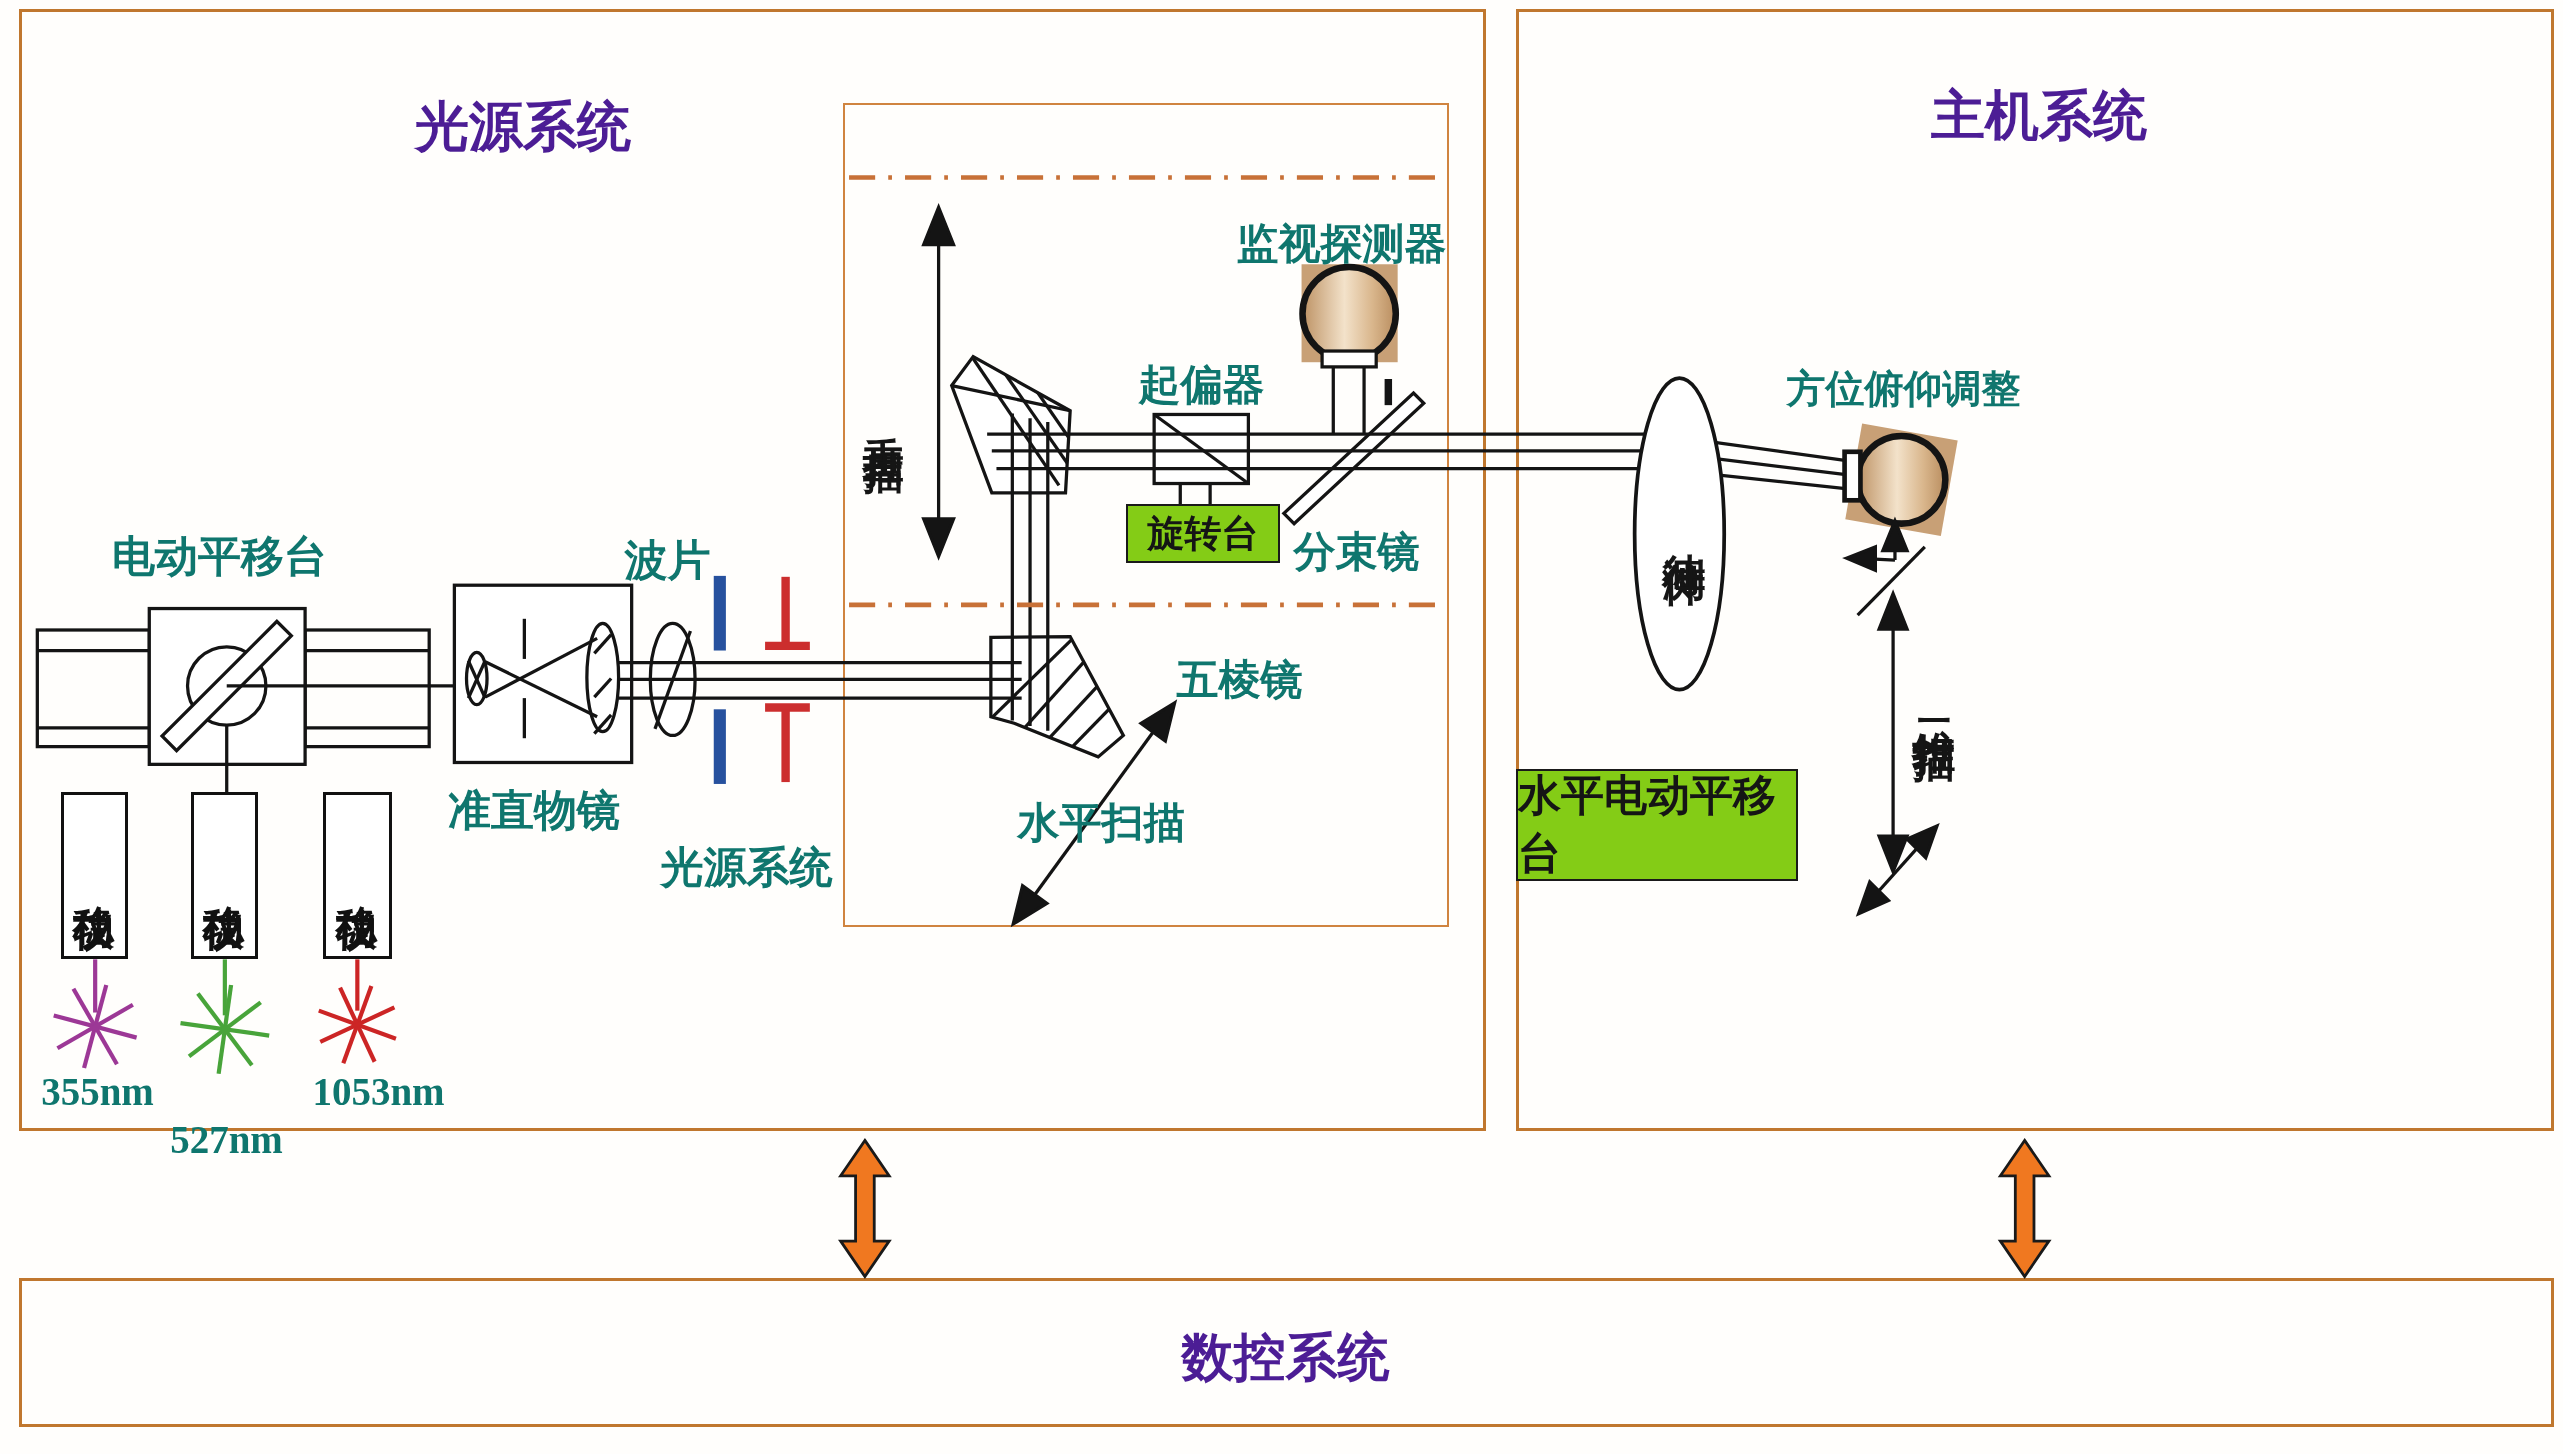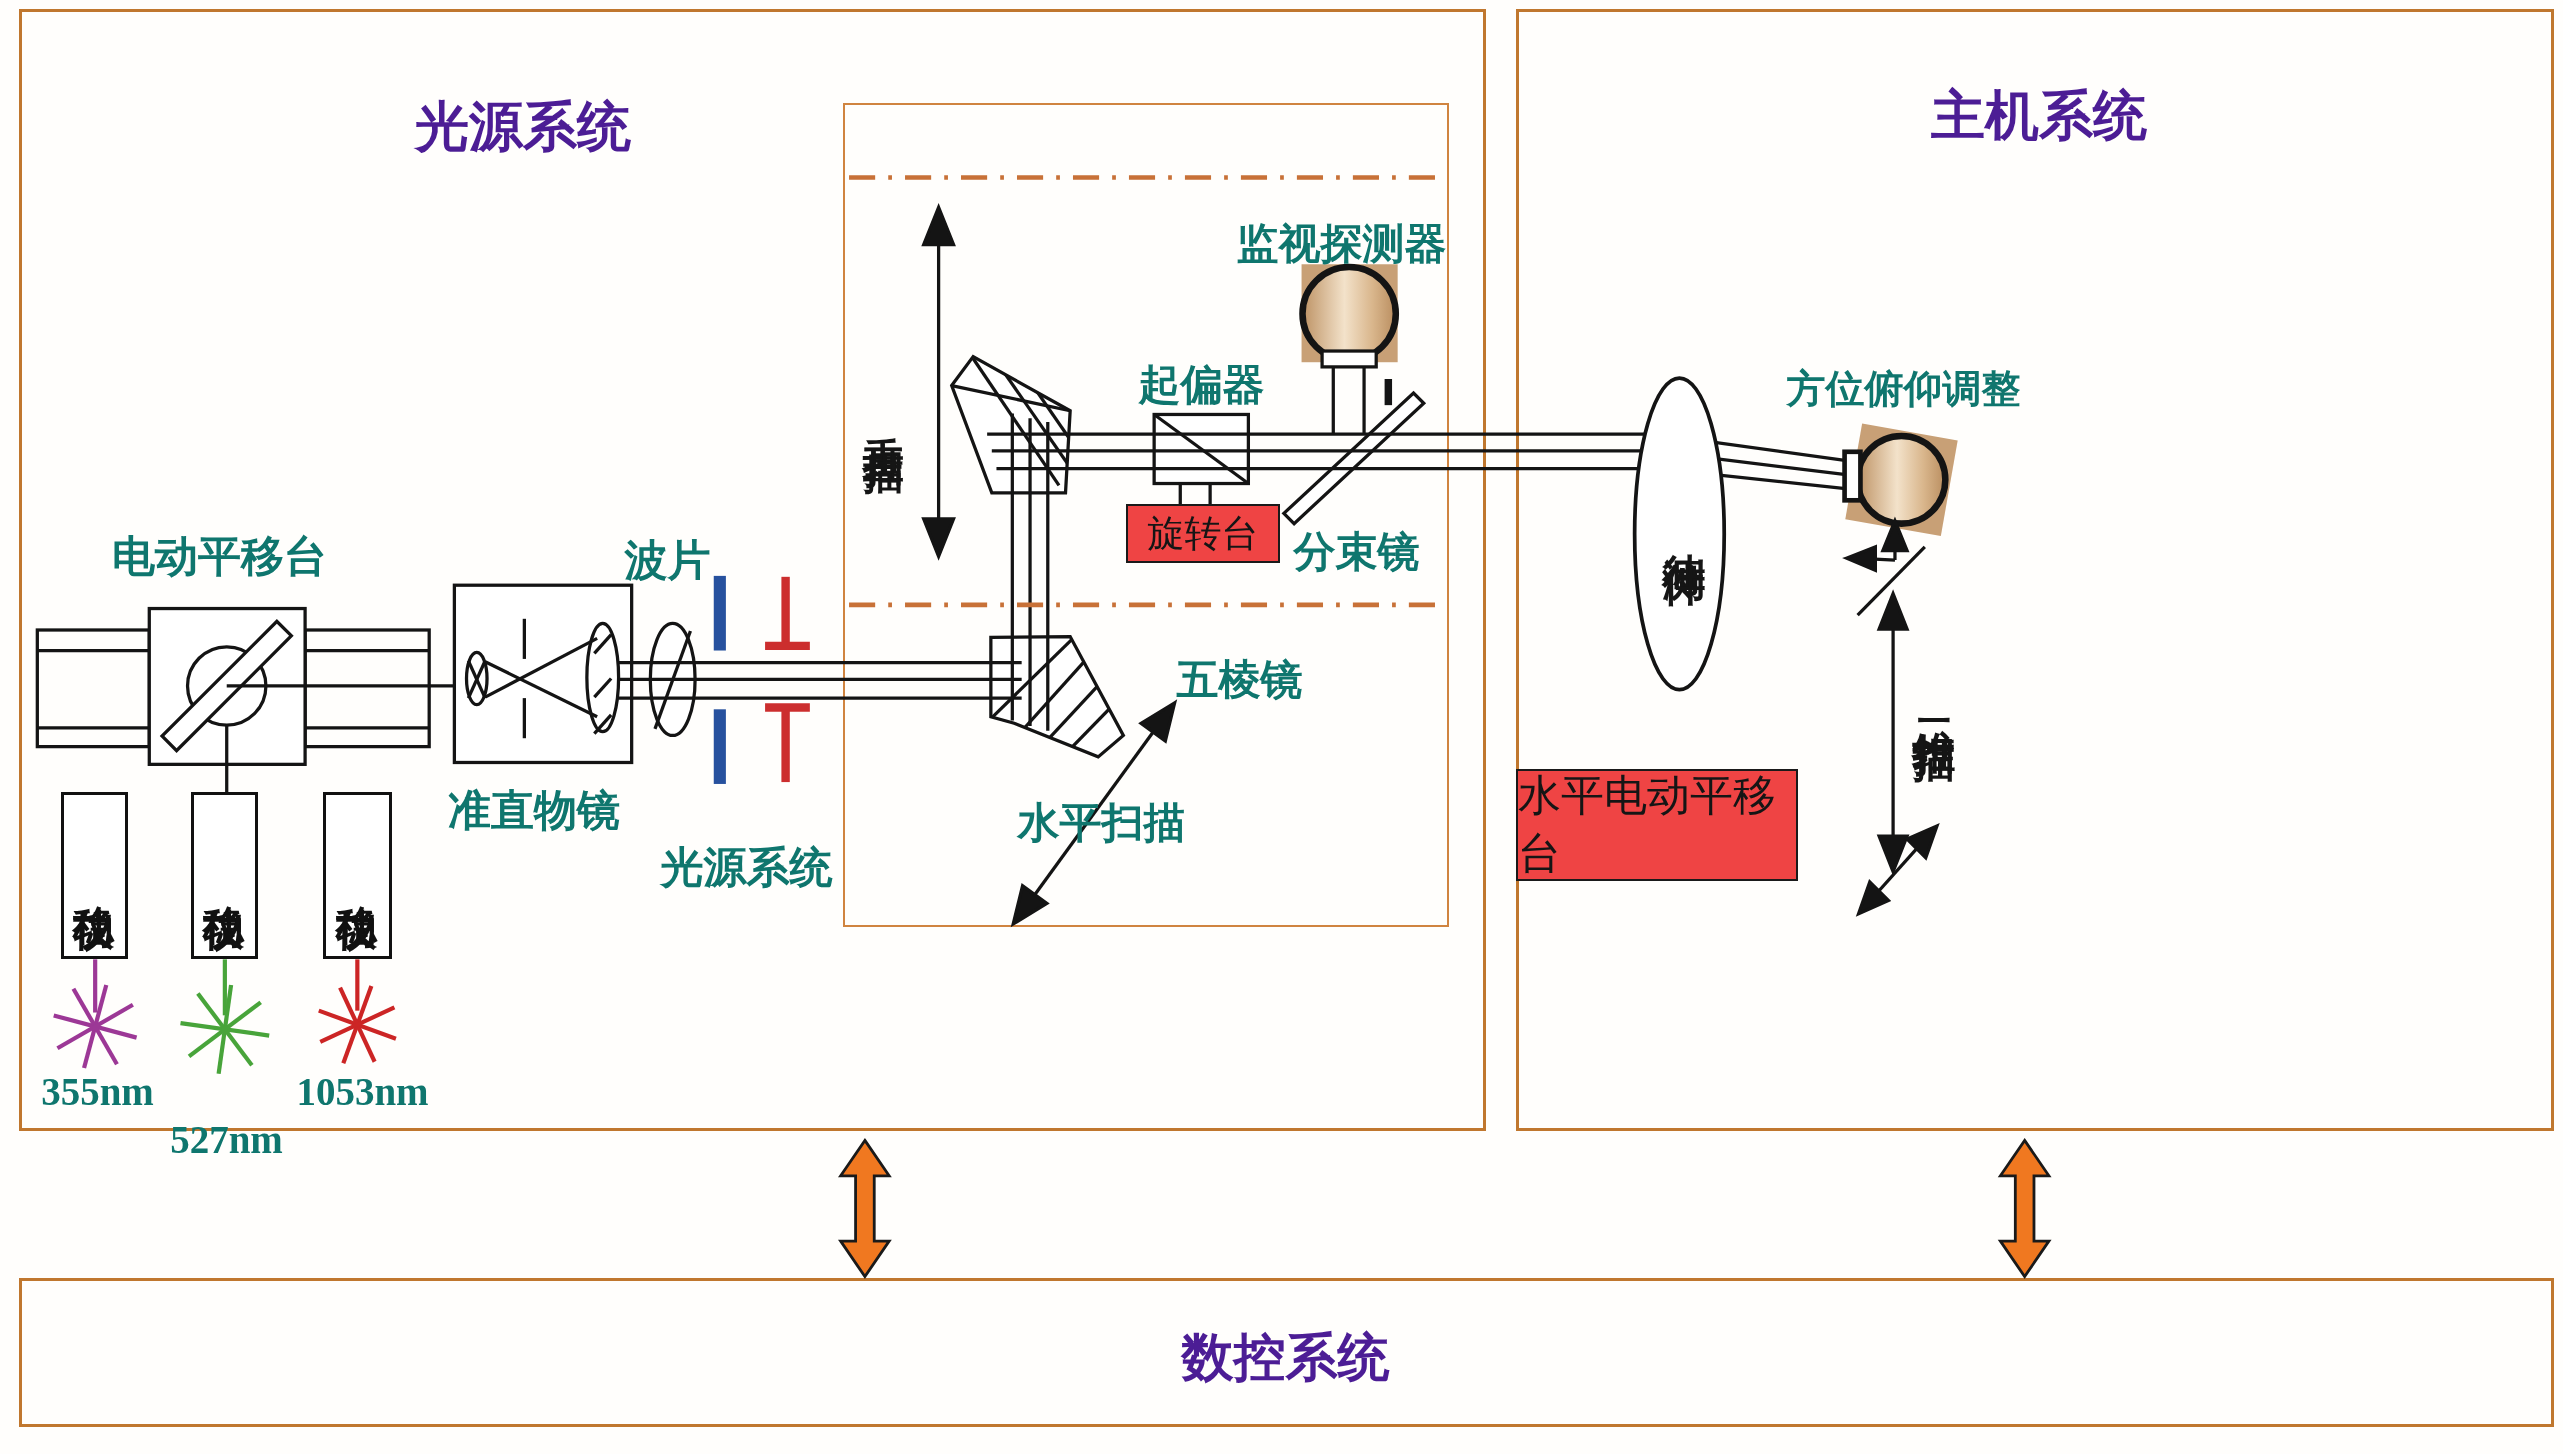--- a/index.html
+++ b/index.html
@@ -4,22 +4,22 @@
 <style>
   html,body{margin:0;padding:0;background:#ffffff;}
   #stage{position:relative;width:2563px;height:1455px;background:#fffefc;
          font-family:"Liberation Serif","DejaVu Serif",serif;overflow:hidden;}
   .panel{position:absolute;border:3.7px solid #c0772e;background:transparent;box-sizing:border-box;}
   .subpanel{position:absolute;border:2.8px solid #d08440;box-sizing:border-box;}
   .title{position:absolute;color:#4c1d95;font-weight:bold;font-size:54px;text-align:center;}
   .lbl{position:absolute;color:#0f766e;font-weight:bold;font-size:42px;text-align:center;white-space:nowrap;}
   .vlbl{position:absolute;color:#151515;font-weight:bold;writing-mode:vertical-rl;
         text-orientation:upright;text-align:center;letter-spacing:5.6px;}
-  .graybox{position:absolute;background:#ef4444;border:2.8px solid #1a1a1a;box-sizing:border-box;
-           display:flex;align-items:center;justify-content:center;font-weight:normal;color:#151515;}
+  .graybox{position:absolute;background:#84cc16;border:2.8px solid #1a1a1a;box-sizing:border-box;
+           display:flex;align-items:center;justify-content:center;font-weight:bold;color:#151515;}
   .meter{position:absolute;background:#ffffff;border:3.7px solid #111;box-sizing:border-box;
          display:flex;align-items:center;justify-content:center;}
   .meter .vtext{writing-mode:vertical-rl;text-orientation:upright;font-weight:bold;font-size:41px;letter-spacing:1.9px;color:#111;}
   svg{position:absolute;left:0;top:0;z-index:5;}
   .overlay{z-index:8;}
   .under{z-index:1;}
 </style>
 </head>
 <body>
 
@@ -251,16 +251,16 @@
   </div>
   <div class="meter overlay" style="left:191px;top:792px;width:67px;height:167px;">
     <span class="vtext">稳功仪</span>
   </div>
   <div class="meter overlay" style="left:323px;top:792px;width:69px;height:167px;">
     <span class="vtext">稳功仪</span>
   </div>
 
   <div class="lbl overlay" style="left:32px;top:1069px;width:131px;font-size:39px;">355nm</div>
   <div class="lbl overlay" style="left:161px;top:1069px;width:131px;font-size:39px;margin-top:48px;">527nm</div>
-  <div class="lbl overlay" style="left:288px;top:1069px;width:149px;font-size:39px;">1053nm</div>
+  <div class="lbl overlay" style="left:304px;top:1069px;width:149px;font-size:39px;">1053nm</div>
 
 </div>
 
 
 </body></html>

